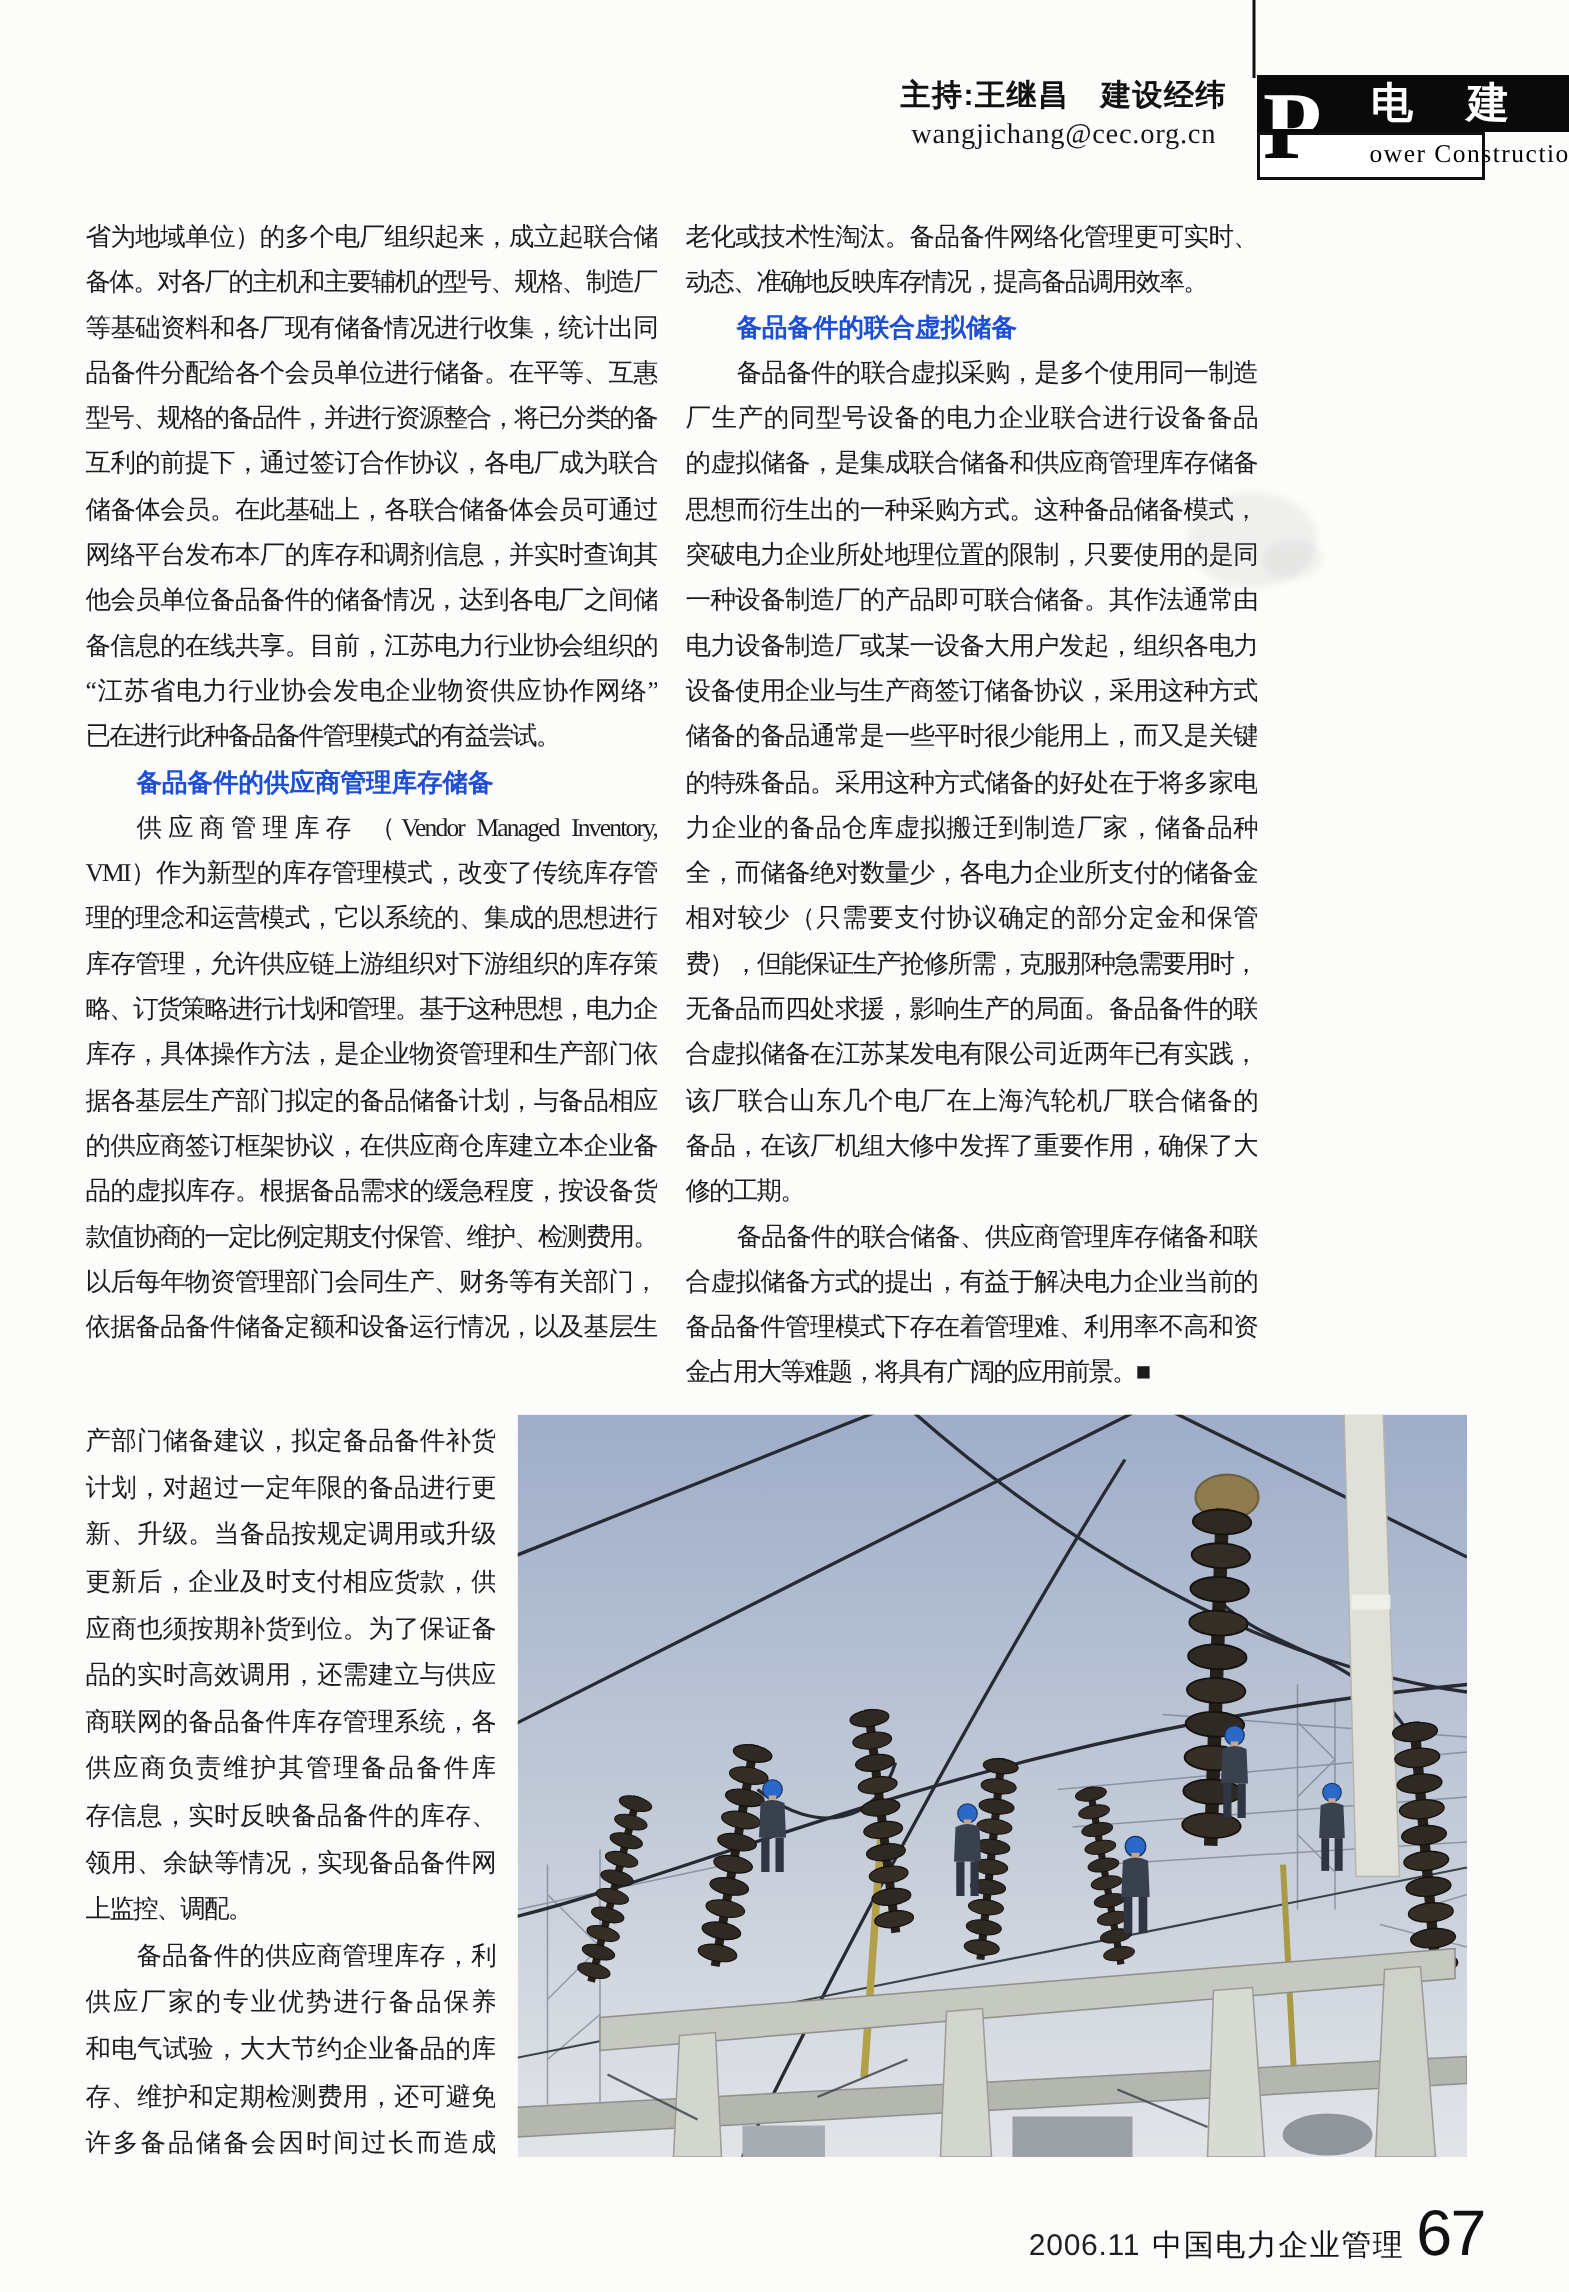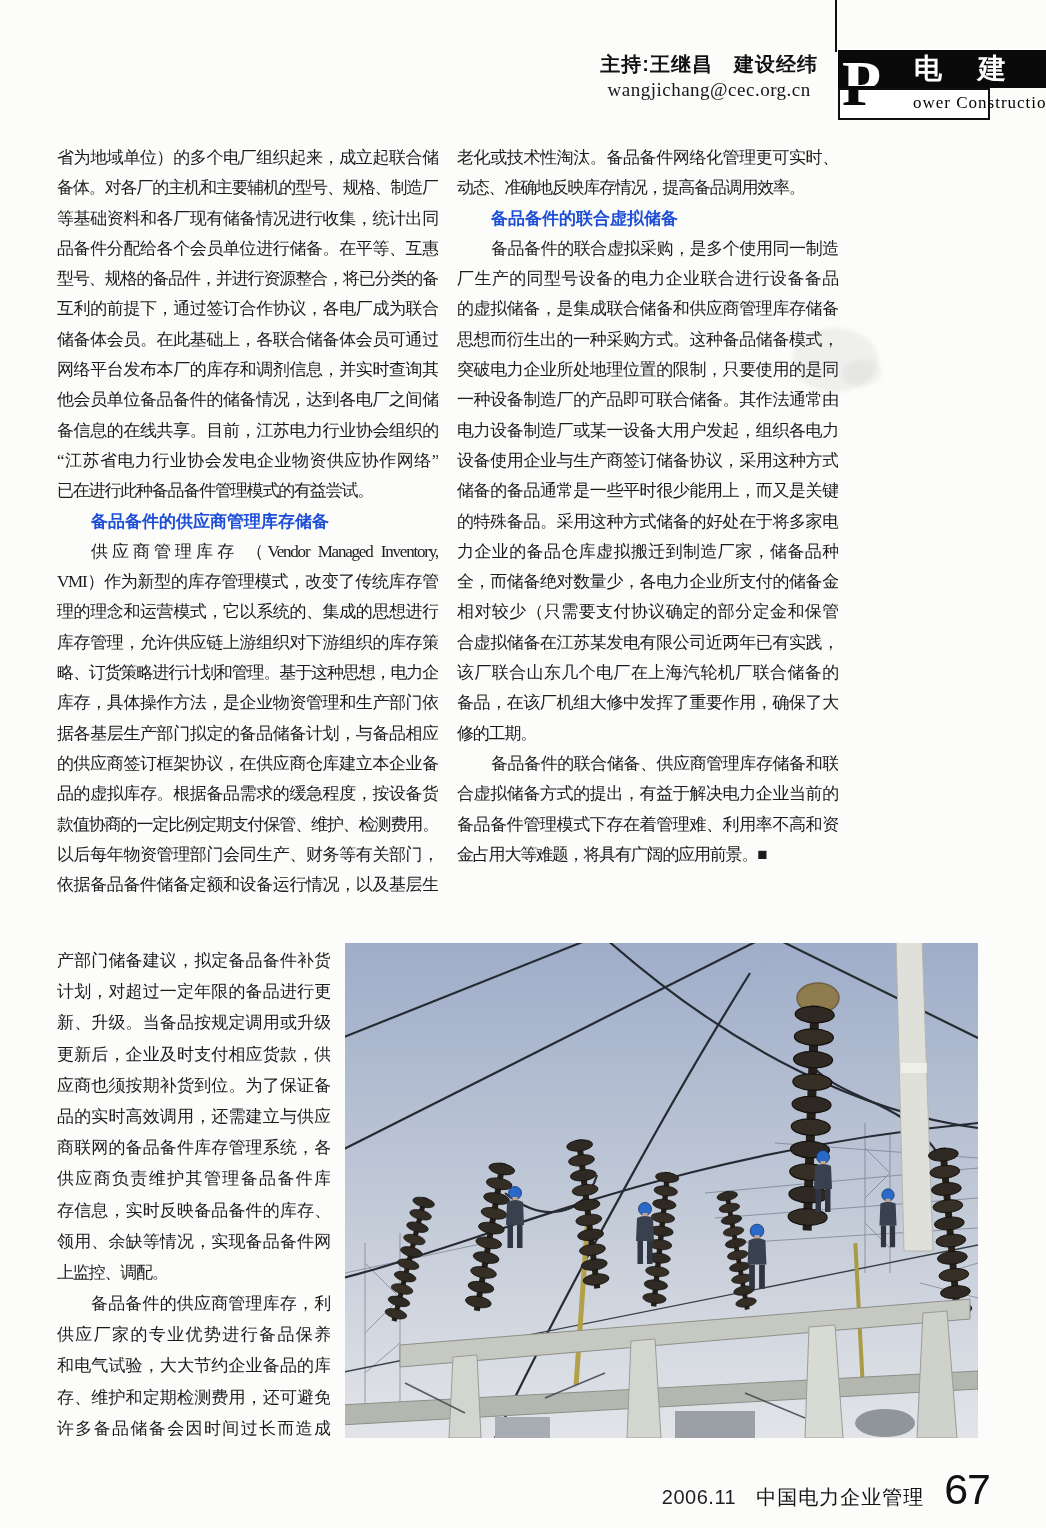--- a/index.html
+++ b/index.html
@@ -44,21 +44,21 @@
   
   .photo{position:absolute;left:345px;top:943px;width:633px;height:495px;overflow:hidden;}
   .photo svg{display:block;}
 
   
   .smudge{position:absolute;border-radius:50%;background:rgba(110,110,110,.09);filter:blur(2px);}
   .smudge.a{left:792px;top:328px;width:86px;height:64px;}
   .smudge.b{left:842px;top:360px;width:40px;height:26px;background:rgba(110,110,110,.07);}
 
   
-  .footer{position:absolute;right:56px;bottom:14px;display:flex;align-items:baseline;gap:20px;
+  .footer{position:absolute;right:56px;bottom:14px;display:flex;align-items:baseline;gap:8px;
           font-family:"Liberation Sans","DejaVu Sans",sans-serif;}
   .footer .issue{font-size:20px;color:#1f1f1f;letter-spacing:.5px;}
   .footer .journal{font-size:20px;color:#141414;letter-spacing:1px;}
   .footer .pageno{font-size:43px;color:#111;letter-spacing:-1px;}
 </style>
 </head>
 <body>
 
 <div class="page">
 
@@ -133,20 +133,22 @@
       <div class="line n">思想而衍生出的一种采购方式。这种备品储备模式，</div>
       <div class="line n">突破电力企业所处地理位置的限制，只要使用的是同</div>
       <div class="line n">一种设备制造厂的产品即可联合储备。其作法通常由</div>
       <div class="line n">电力设备制造厂或某一设备大用户发起，组织各电力</div>
       <div class="line n">设备使用企业与生产商签订储备协议，采用这种方式</div>
       <div class="line n">储备的备品通常是一些平时很少能用上，而又是关键</div>
       <div class="line n">的特殊备品。采用这种方式储备的好处在于将多家电</div>
       <div class="line n">力企业的备品仓库虚拟搬迁到制造厂家，储备品种</div>
       <div class="line n">全，而储备绝对数量少，各电力企业所支付的储备金</div>
       <div class="line n">相对较少（只需要支付协议确定的部分定金和保管</div>
+      <div class="line n">费），但能保证生产抢修所需，克服那种急需要用时，</div>
+      <div class="line n">无备品而四处求援，影响生产的局面。备品备件的联</div>
       <div class="line n">合虚拟储备在江苏某发电有限公司近两年已有实践，</div>
       <div class="line n">该厂联合山东几个电厂在上海汽轮机厂联合储备的</div>
       <div class="line n">备品，在该厂机组大修中发挥了重要作用，确保了大</div>
       <div class="line e">修的工期。</div>
       <div class="line i">备品备件的联合储备、供应商管理库存储备和联</div>
       <div class="line n">合虚拟储备方式的提出，有益于解决电力企业当前的</div>
       <div class="line n">备品备件管理模式下存在着管理难、利用率不高和资</div>
       <div class="line e">金占用大等难题，将具有广阔的应用前景。■</div>
     </div>
 

